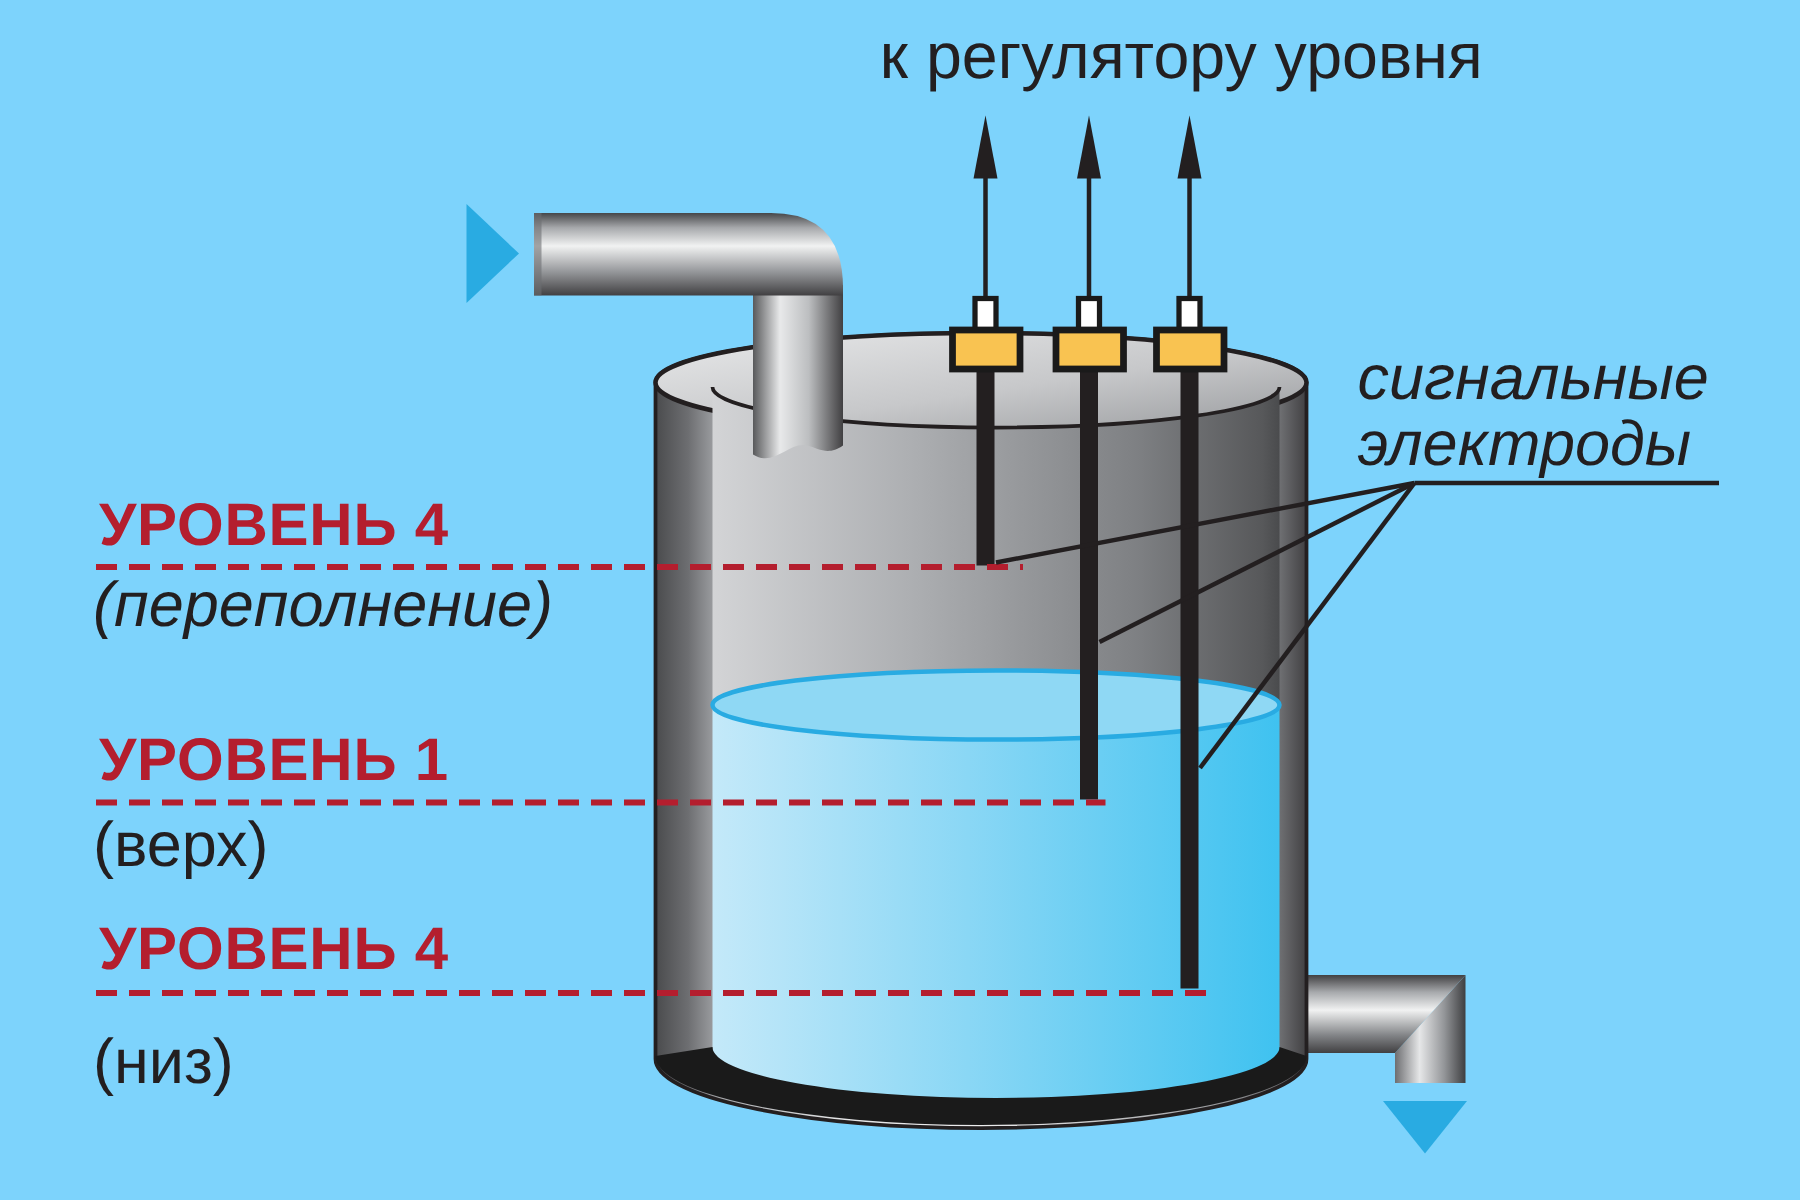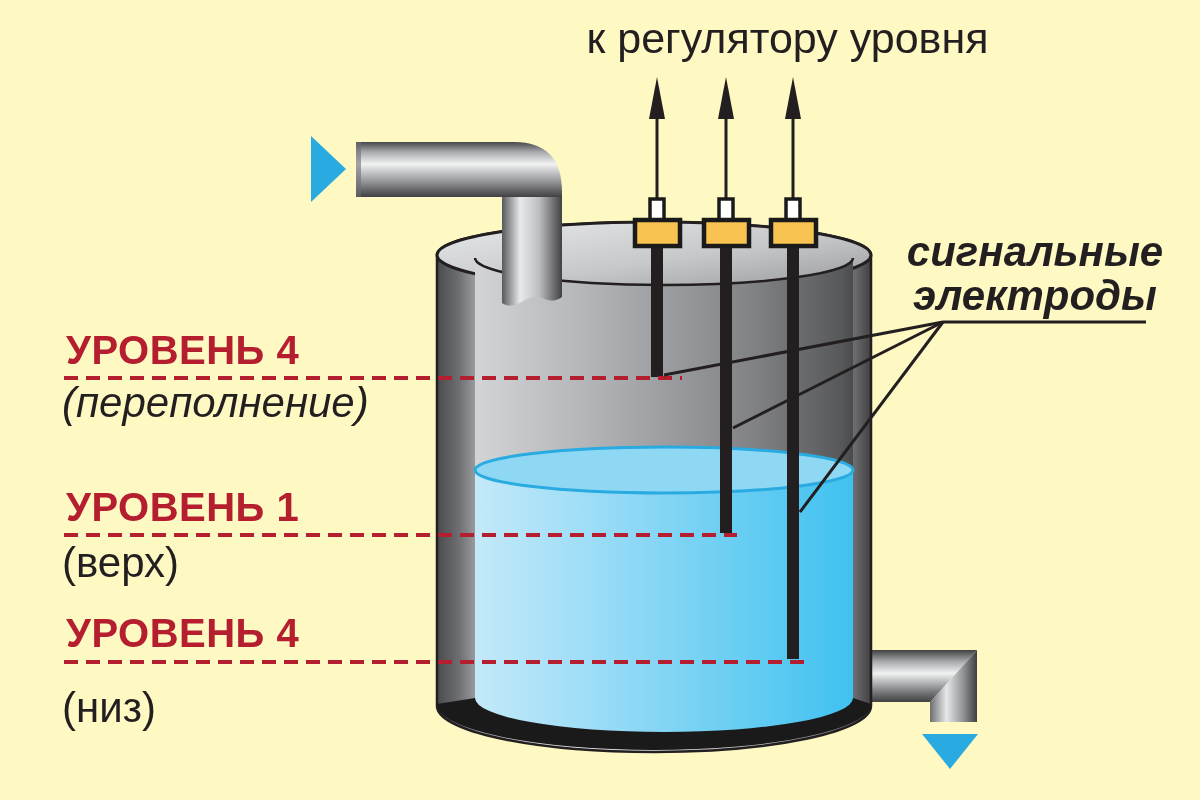--- a/index.html
+++ b/index.html
@@ -1,23 +1,23 @@
 <!DOCTYPE html>
 <html><head>
 <meta charset="utf-8">
 <style>
   html,body{margin:0;padding:0;background:#ffffff;}
   .canvas{
-    position:relative;width:1200px;height:800px;background:#fef9c3;overflow:hidden;
+    position:relative;width:1200px;height:800px;background:#7dd3fc;overflow:hidden;
     font-family:"Liberation Sans","DejaVu Sans",sans-serif;color:#231F20;
   }
   .canvas svg{position:absolute;left:0;top:0;}
   .label{position:absolute;white-space:nowrap;}
   .top-label{left:565px;top:14px;width:445px;text-align:center;font-size:43px;}
-  .signal-label{left:905px;top:230px;width:260px;text-align:center;font-style:italic;font-size:42px;line-height:1.05;white-space:normal;font-weight:bold;}
+  .signal-label{left:905px;top:230px;width:260px;text-align:left;font-style:italic;font-size:42px;line-height:1.05;white-space:normal;}
   .lvl-name{font-weight:bold;font-size:40px;color:#B41E2E;letter-spacing:.5px;}
   .lvl-desc{font-size:42px;color:#231F20;}
   .l1n{left:66px;top:328px;}  .l1d{left:62px;top:379px;font-style:italic;}
   .l2n{left:66px;top:485px;}  .l2d{left:62px;top:539px;}
   .l3n{left:66px;top:611px;}  .l3d{left:62px;top:665px;margin-top:19px;}
 </style>
 </head>
 <body>
 
 <div class="canvas">

